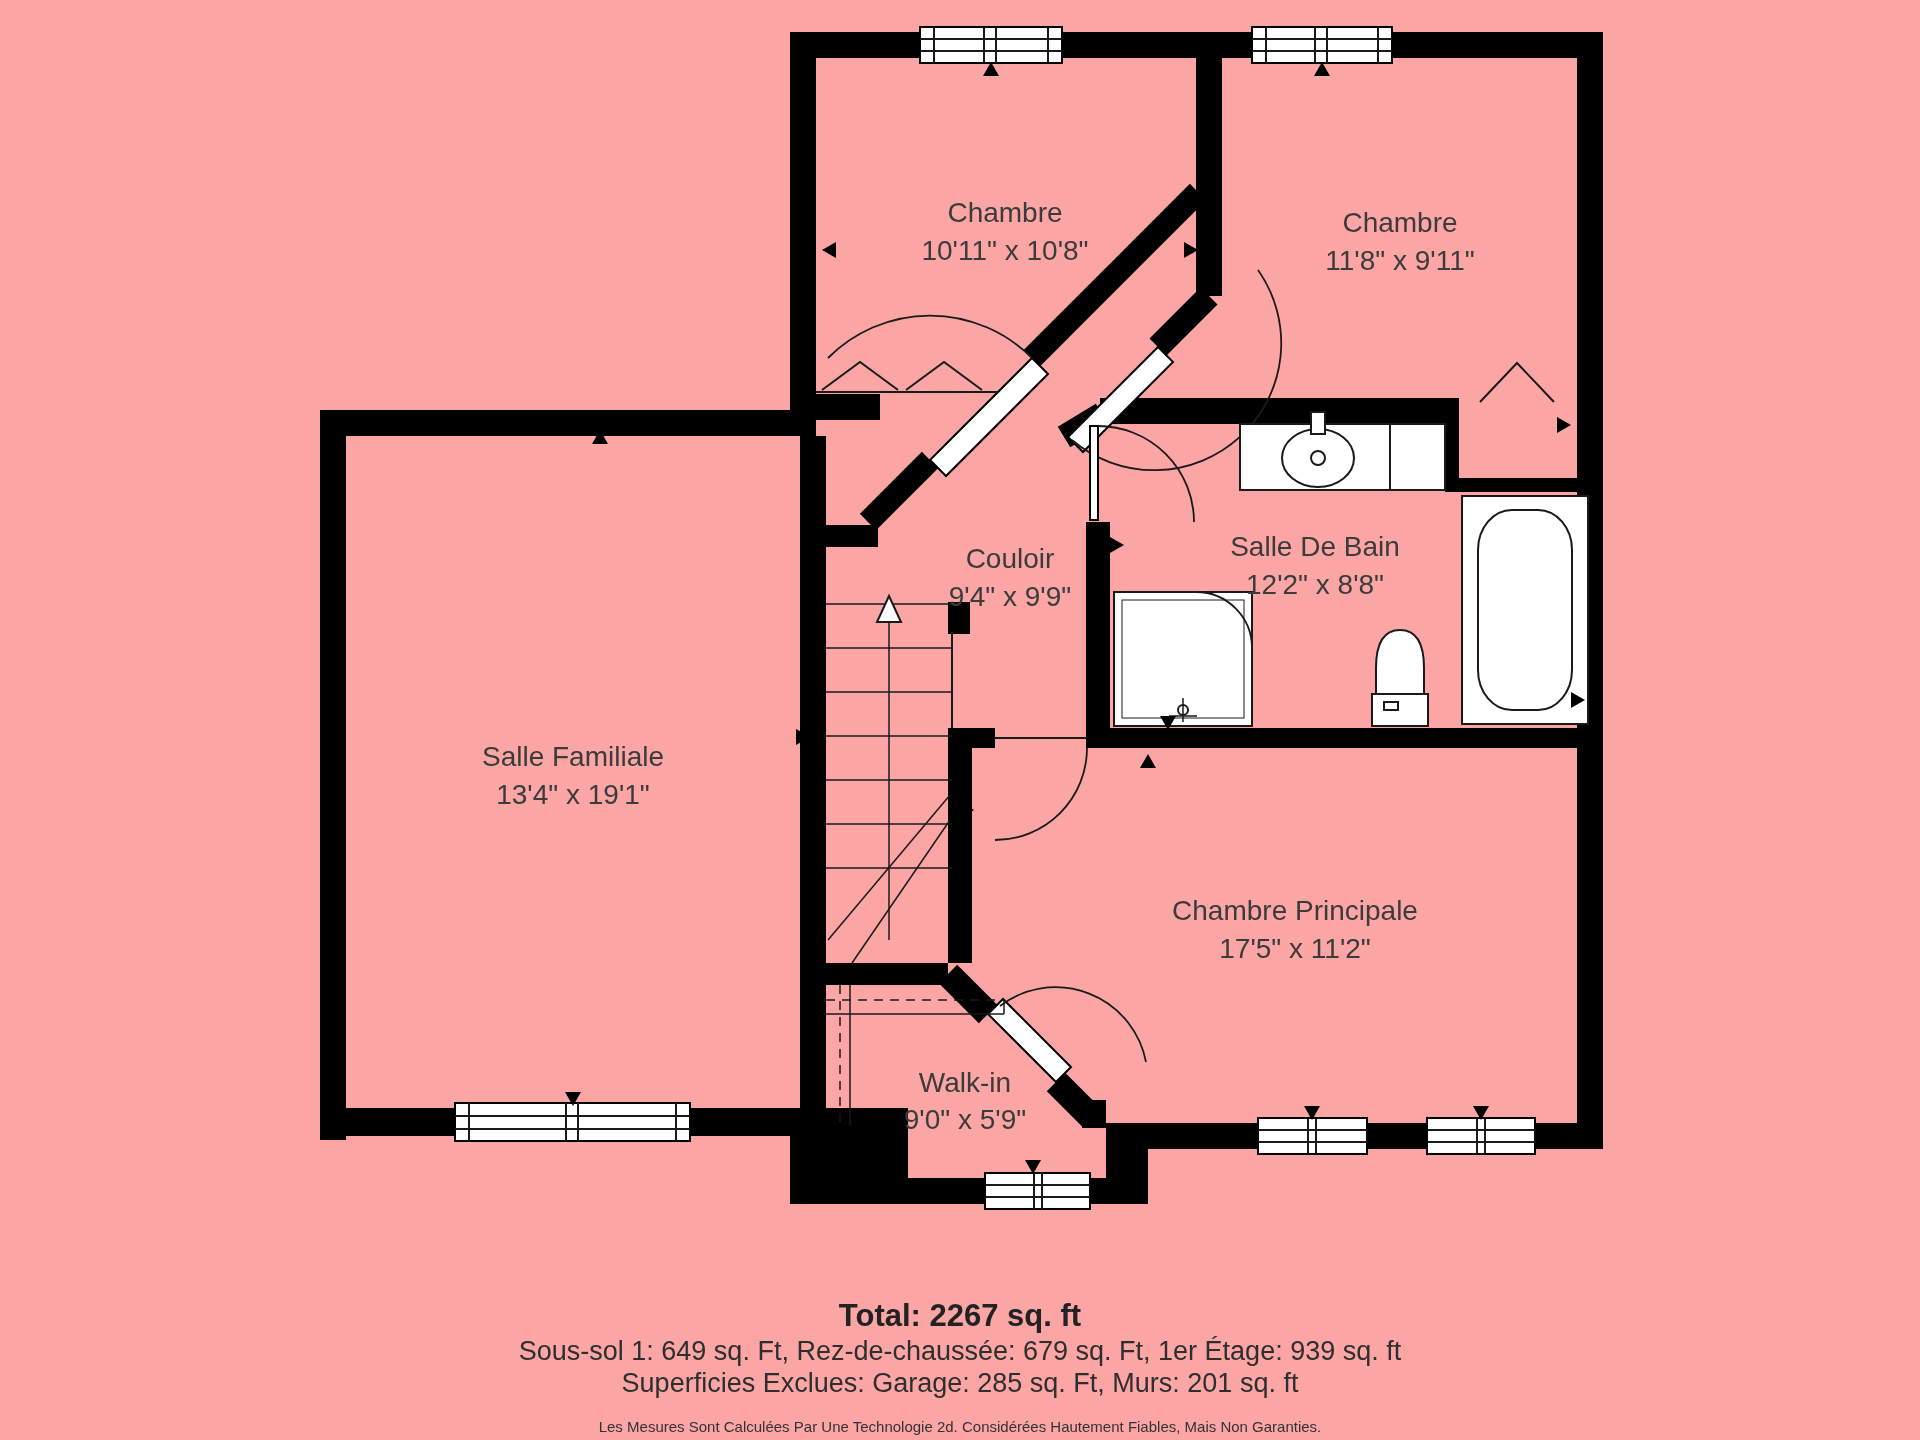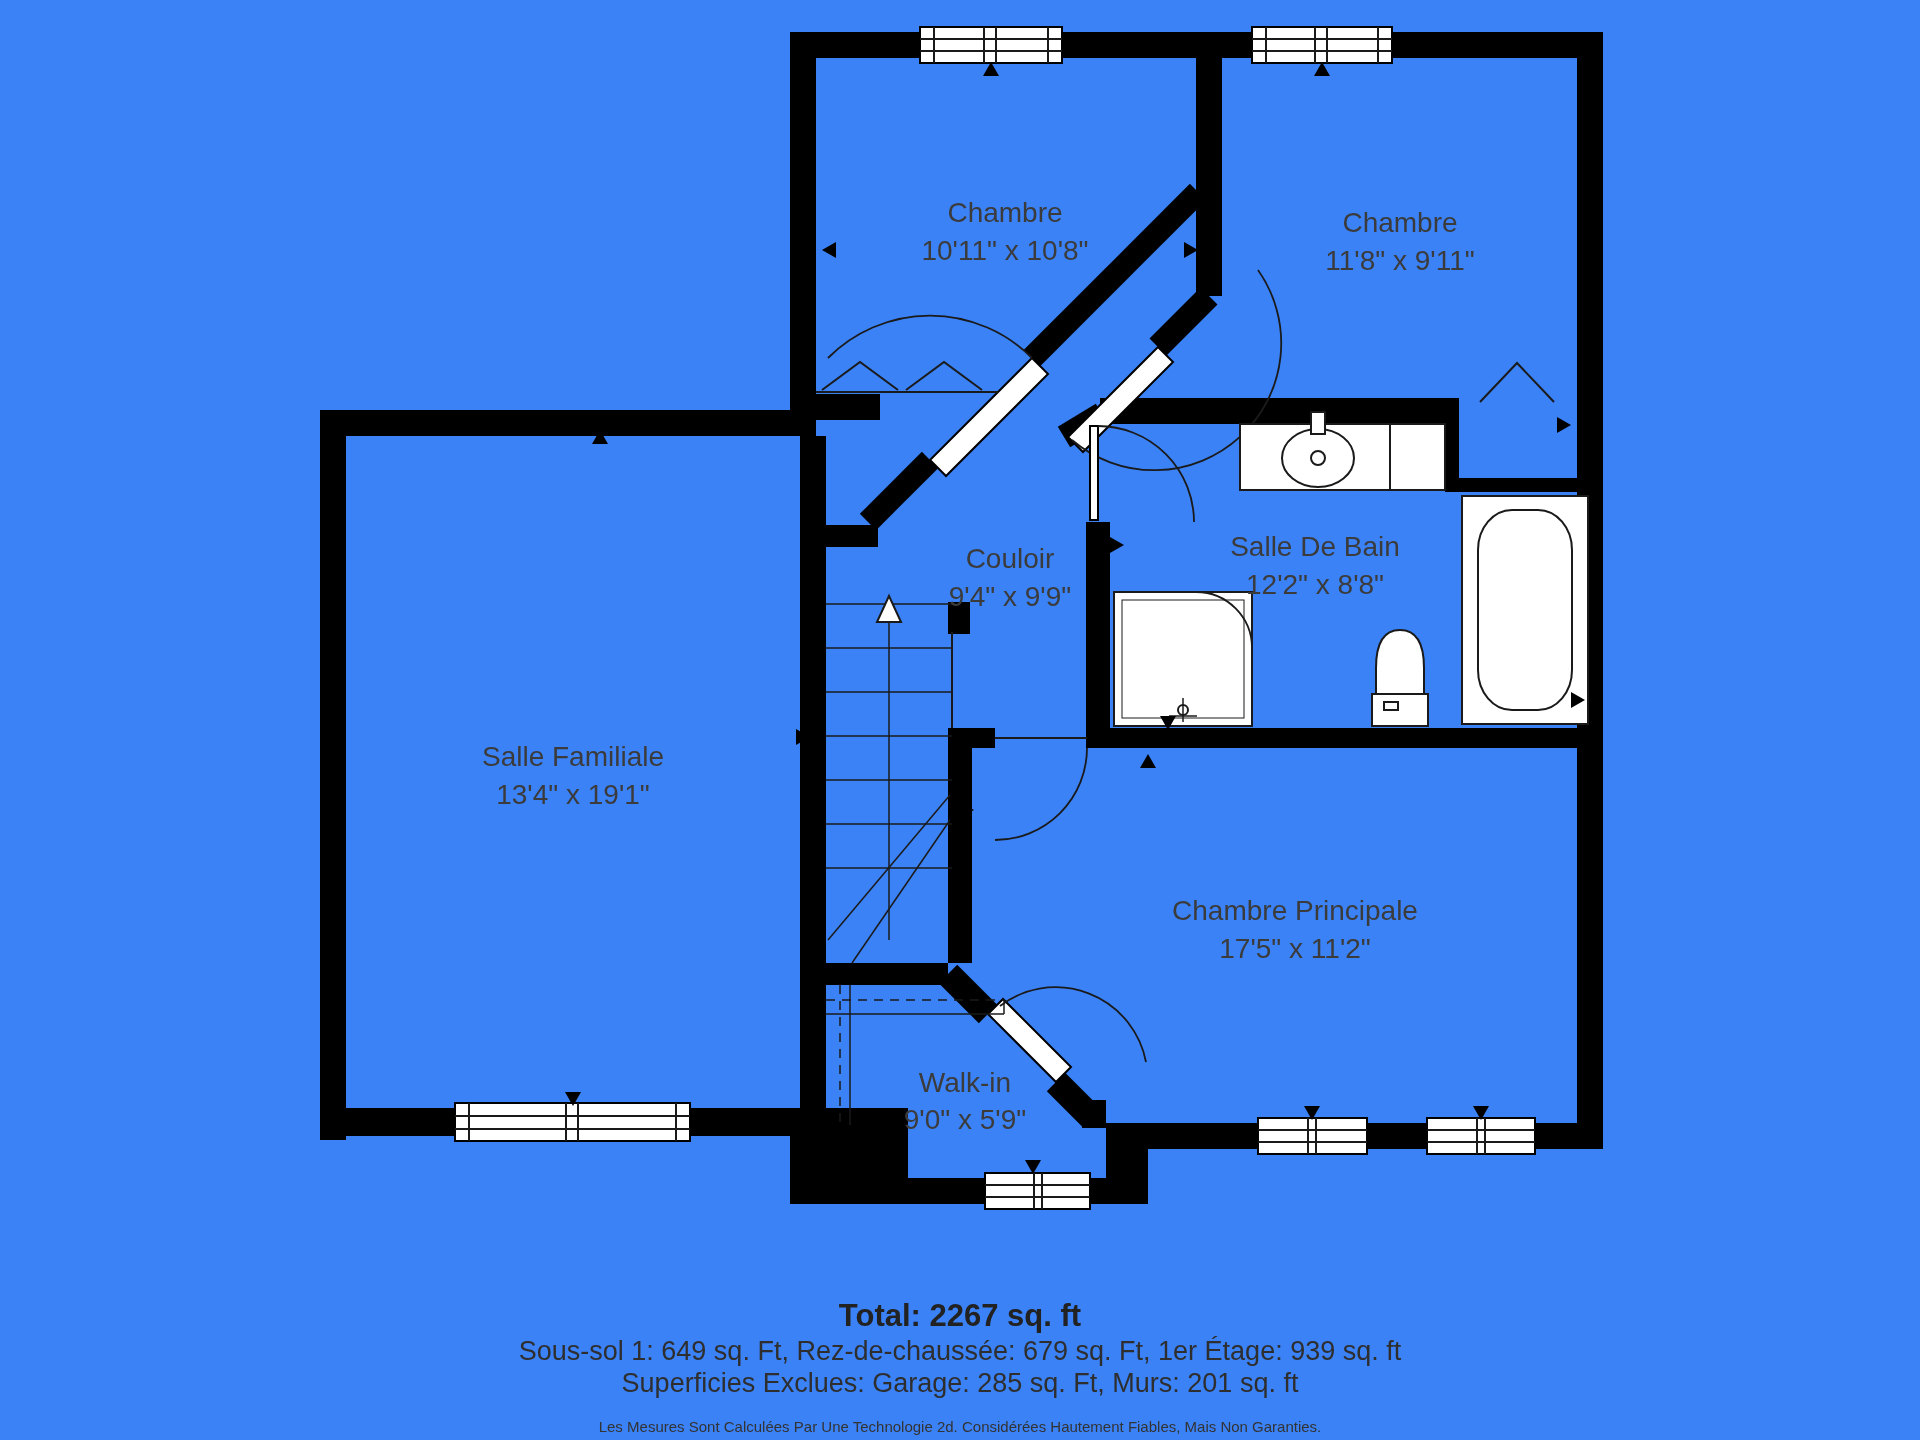--- a/index.html
+++ b/index.html
@@ -1,16 +1,16 @@
 <!DOCTYPE html>
 <html><head>
 <meta charset="utf-8">
 <style>
   html,body{margin:0;padding:0;background:#ffffff;}
-  #stage{position:relative;width:1920px;height:1440px;background:#3b82f6;overflow:hidden;text-align:center;}
+  #stage{position:relative;width:1920px;height:1440px;background:#fca5a5;overflow:hidden;text-align:center;}
   svg{position:absolute;left:0;top:0;}
   .wall{fill:#000000;stroke:none;}
   .wline{stroke:#000000;fill:none;}
   .thin{stroke:#1a1a1a;stroke-width:2;fill:none;}
   .thin15{stroke:#1a1a1a;stroke-width:1.5;fill:none;}
   .leaf{fill:#ffffff;stroke:#000000;stroke-width:2;}
   .fix{fill:#ffffff;stroke:#1a1a1a;stroke-width:2;}
   .arc{fill:none;stroke:#1a1a1a;stroke-width:1.8;}
   .mk{fill:#000000;stroke:none;}
   .winbox{fill:#ffffff;stroke:#000000;stroke-width:2;}

